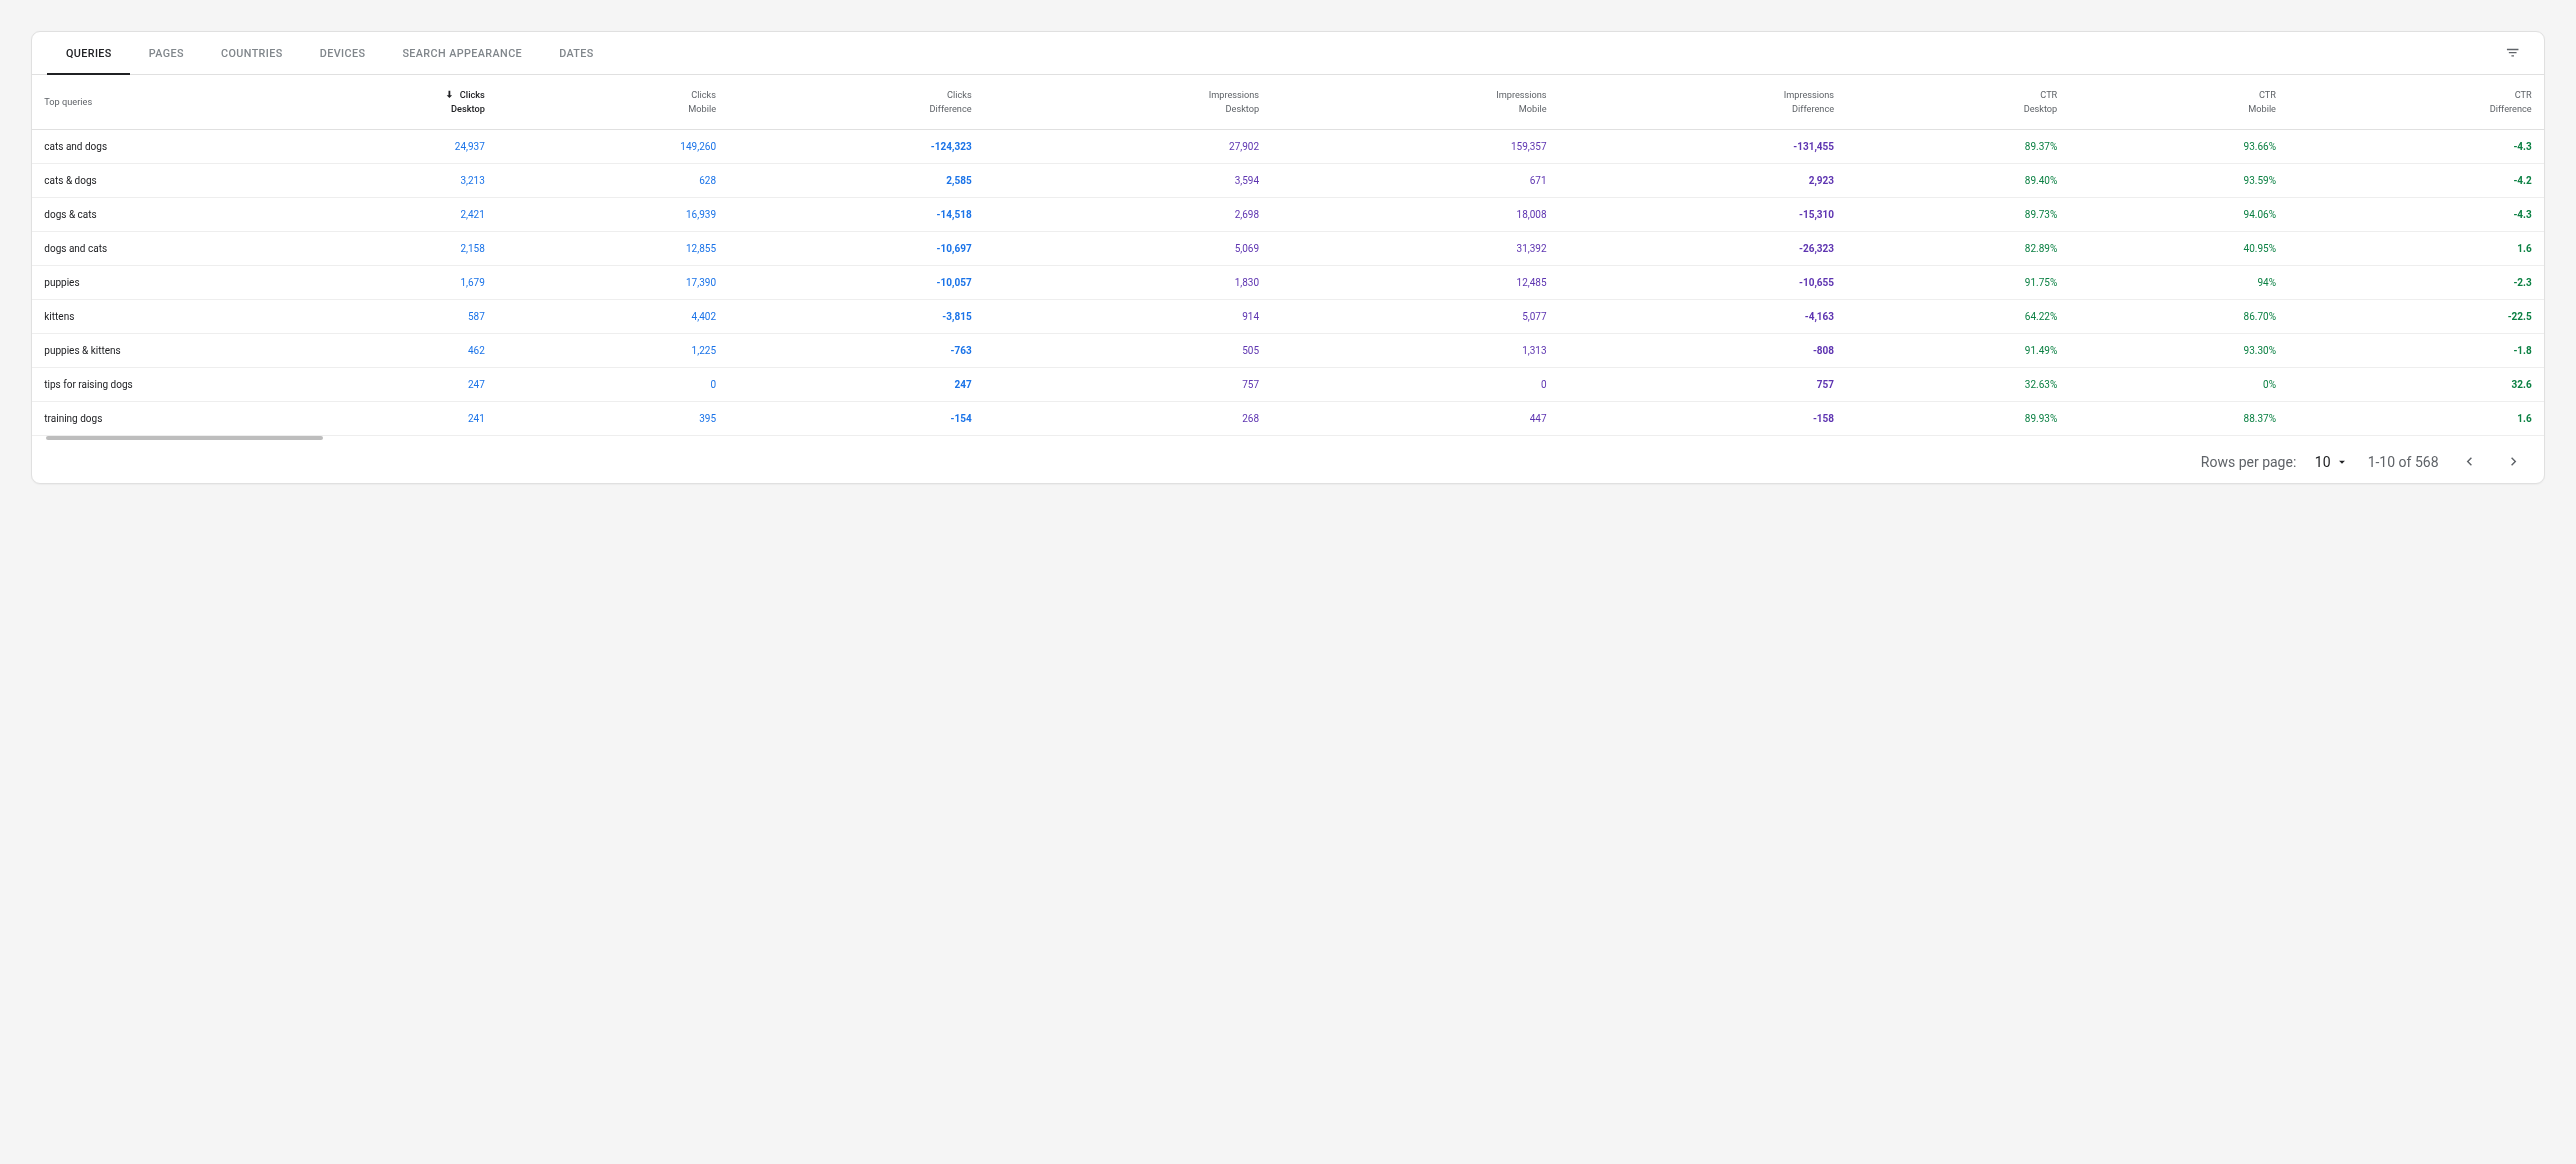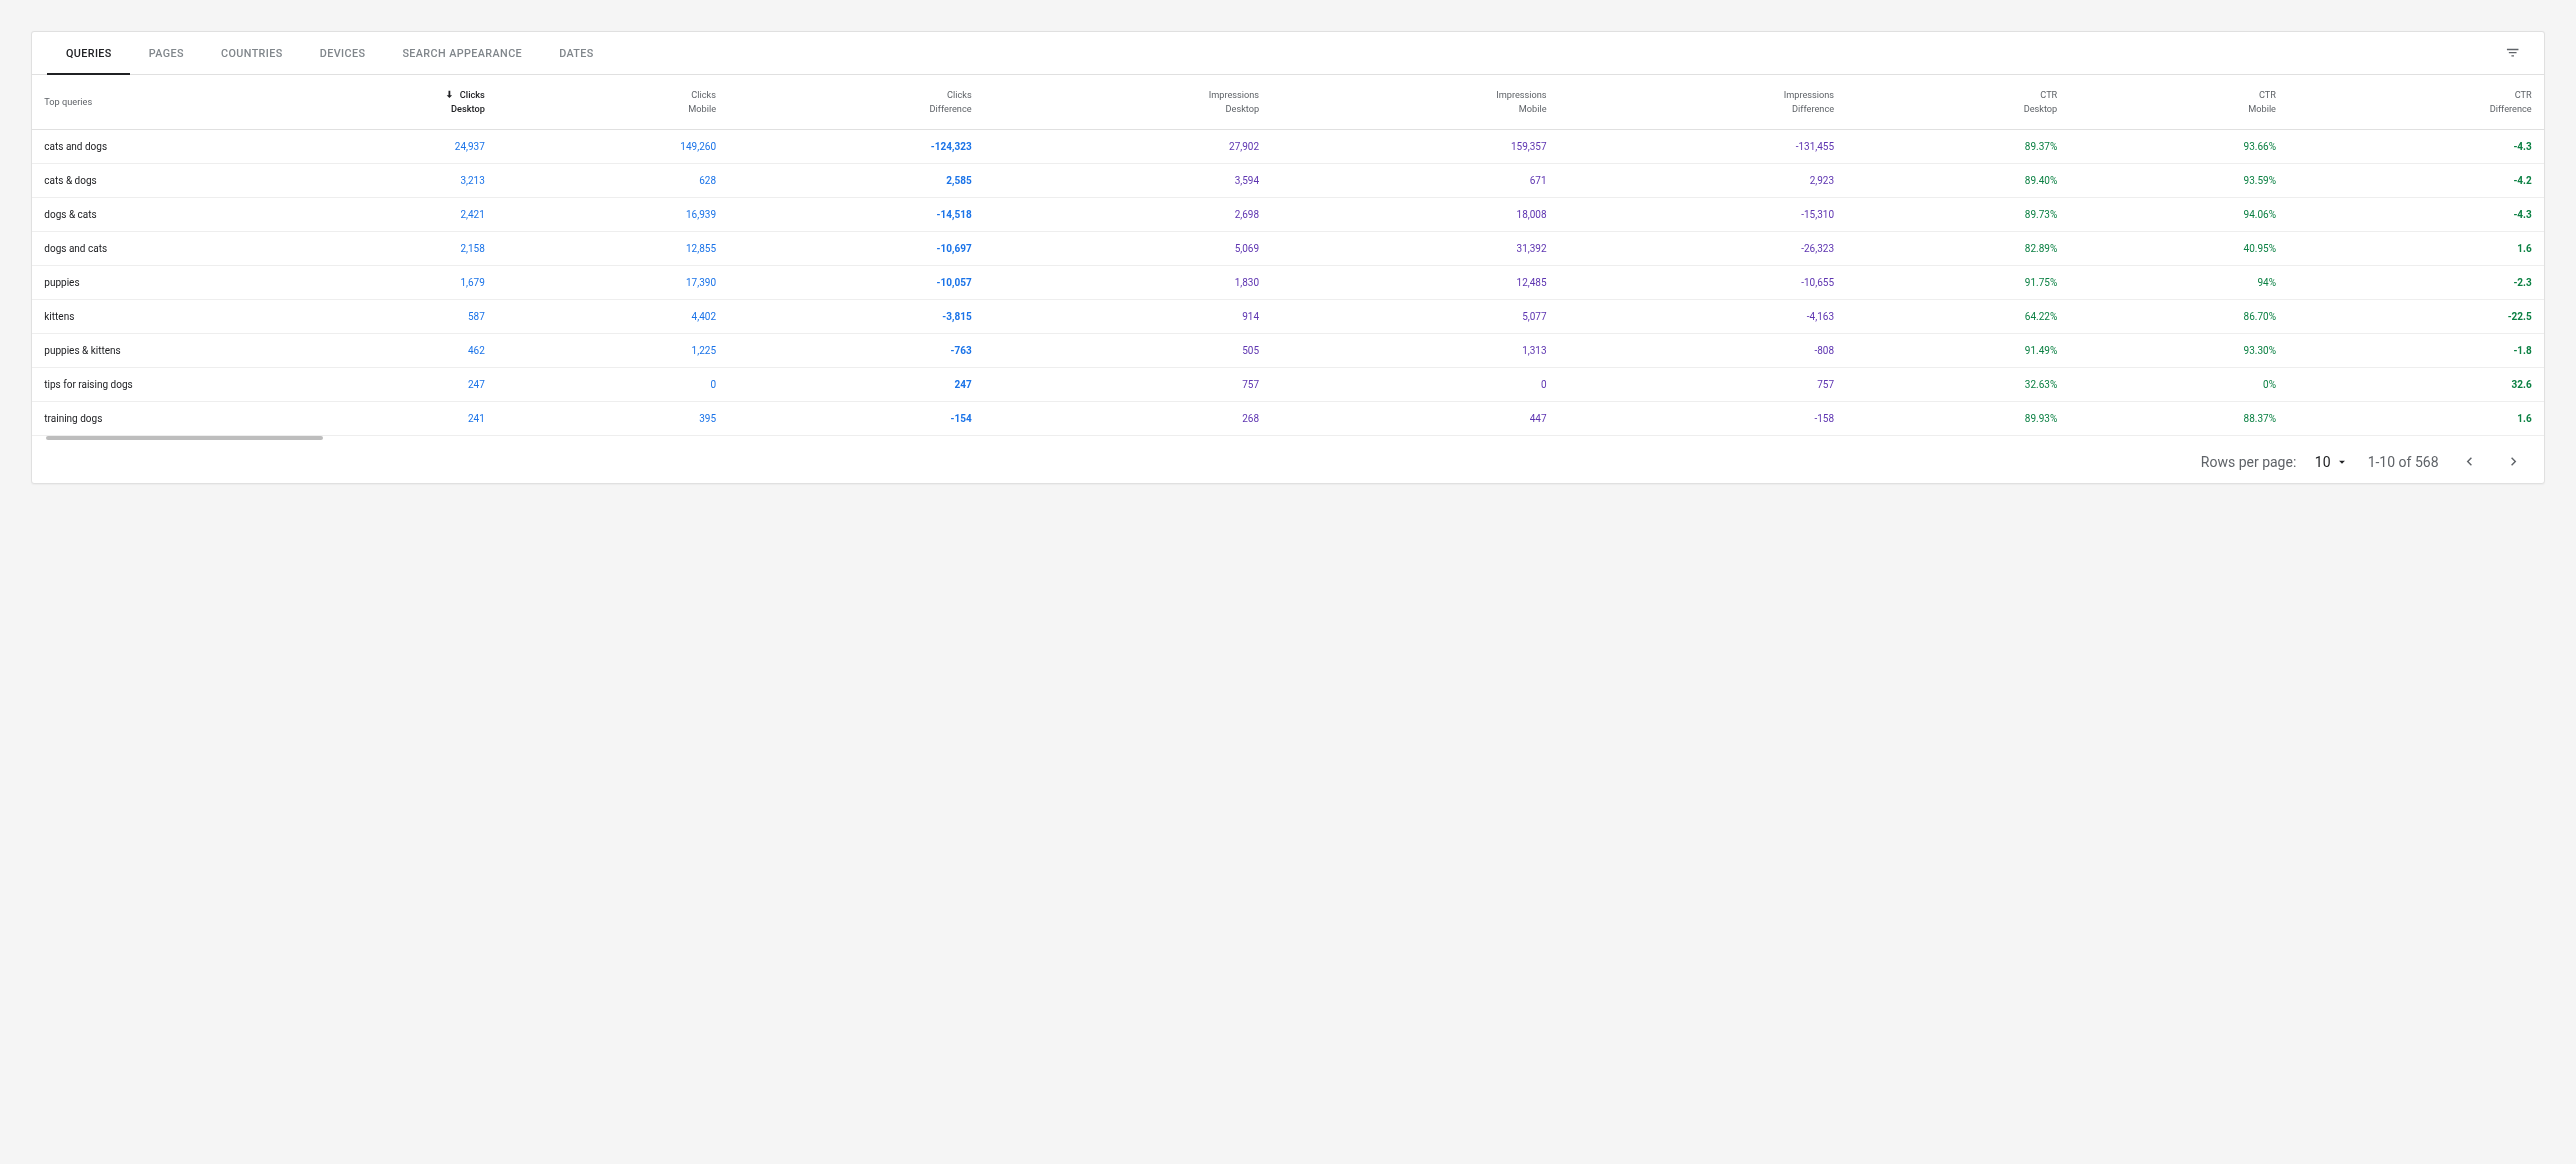--- a/index.html
+++ b/index.html
@@ -8,21 +8,21 @@
     background: #f5f5f5;
     color: #202124;
     font-size: 10px;
   }
   .page {
     padding: 31px;
   }
   .card {
     background: #fff;
     border: 0.8px solid #e0e0e0;
-    border-radius: 3px;
+    border-radius: 9px;
     box-shadow: 0 0.8px 1.5px rgba(0,0,0,0.04);
     overflow: hidden;
   }
   .tabs {
     display: flex;
     align-items: center;
     border-bottom: 0.8px solid #e0e0e0;
     padding: 0 15.4px;
     height: 43px;
     position: relative;
@@ -97,21 +97,21 @@
   th.sorted .hdr-row { display: inline-flex; align-items: center; gap: 4.6px; }
   td {
     height: 34px;
     border-bottom: 0.8px solid #eeeeee;
     font-size: 10px;
   }
   .col-query { color: #202124; }
   .col-clicks-desktop, .col-clicks-mobile { color: #1a73e8; }
   .col-clicks-diff { color: #1a73e8; font-weight: 700; }
   .col-impr-desktop, .col-impr-mobile { color: #5e35b1; }
-  .col-impr-diff { color: #5e35b1; font-weight: 400; text-align: right; }
+  .col-impr-diff { color: #5e35b1; font-weight: 700; text-align: right; }
   .col-ctr-desktop, .col-ctr-mobile { color: #0b8043; }
   .col-ctr-diff { color: #0b8043; font-weight: 700; }
 
   .scroll-indicator {
     height: 4.6px;
     background: transparent;
     position: relative;
   }
   .scroll-indicator::before {
     content: "";

